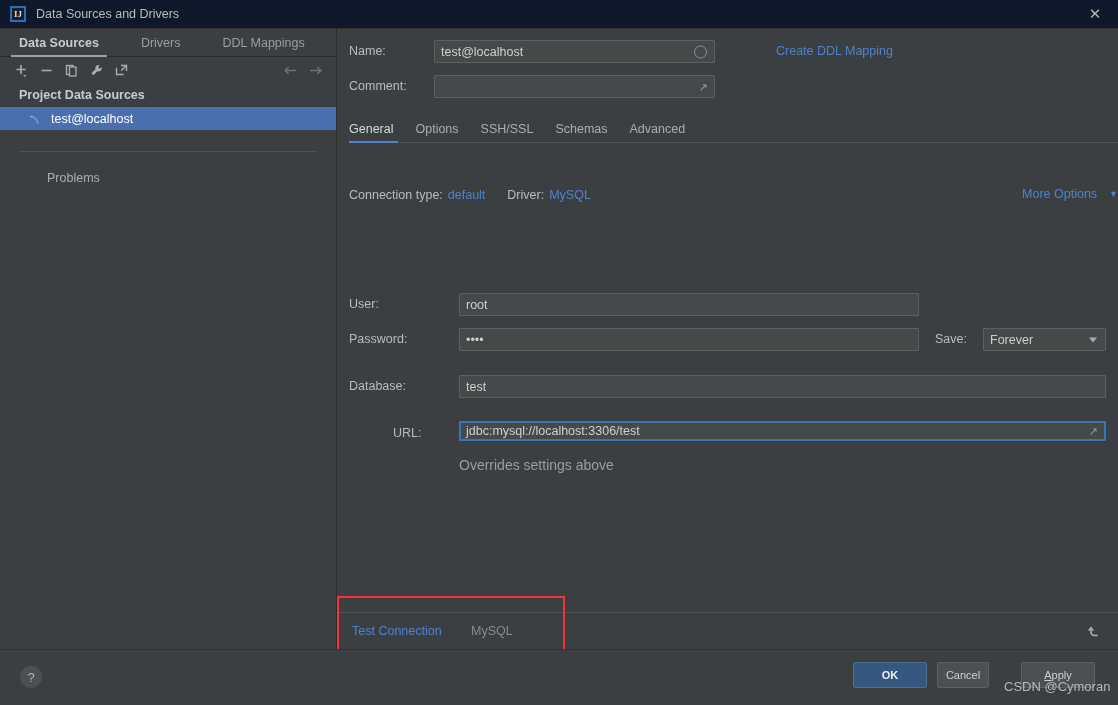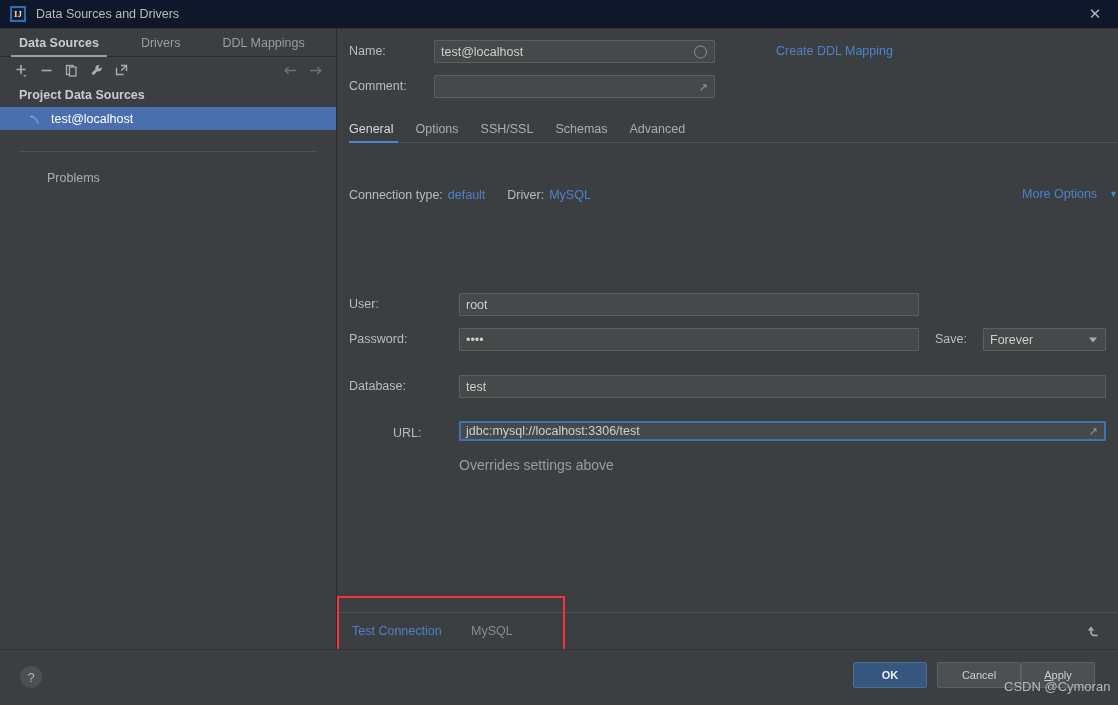--- a/index.html
+++ b/index.html
@@ -251,21 +251,21 @@
     position: absolute; top: 12px; height: 26px;
     border-radius: 2px; font-size: 11px;
     display: flex; align-items: center; justify-content: center;
     cursor: pointer; border: 1px solid #5e6163;
     background: #4c5052; color: #cdd0d3;
   }
   #ok-btn {
     left: 853px; width: 74px;
     background: #365880; border: 1px solid #4c708c; color: #eeeeee; font-weight: bold;
   }
-  #cancel-btn { left: 937px; width: 84px; }
+  #cancel-btn { left: 937px; width: 52px; }
   #apply-btn  { left: 1021px; width: 74px; }
   .mnem { text-decoration: underline; }
   #watermark {
     position: absolute; left: 1004px; top: 679px;
     font-size: 13px; color: #c9cccf; opacity: .85;
     font-family: "Liberation Sans", sans-serif;
     white-space: nowrap;
   }
 </style>
 </head>

